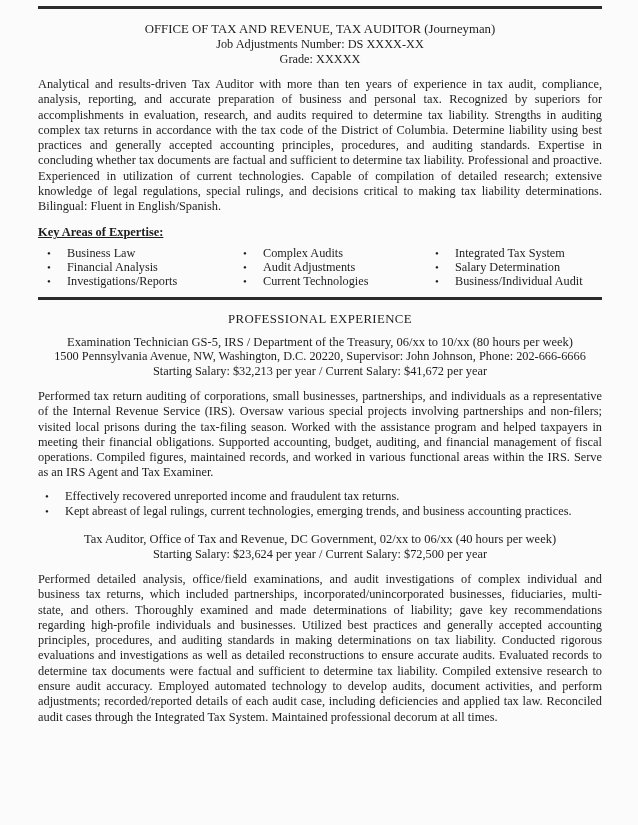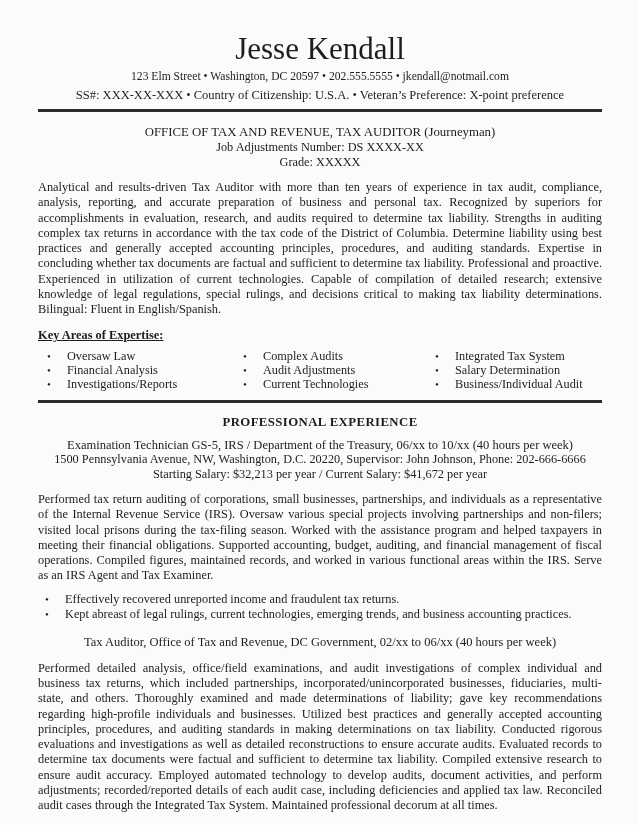--- a/index.html
+++ b/index.html
@@ -79,63 +79,58 @@
     font-size: 11px;
     text-align: center;
   }
   .section-rule { margin-top: 8px; }
   .exp-heading {
     margin: 11px 0 0 0;
     font-size: 12.8px;
     line-height: 16px;
     letter-spacing: 0.4px;
     text-align: center;
-    font-weight: 700;
+    font-weight: 400;
   }
   .job { margin-top: 8px; }
   .job-title { margin: 0; font-size: 12.5px; line-height: 14.5px; }
   .job-line  { margin: 0; font-size: 12.3px; line-height: 14.3px; }
   .job-desc  { }
   .job-bullets { margin-top: 8px; padding-left: 5px; }
   .job-bullet {
     display: flex;
     align-items: baseline;
     font-size: 12.3px;
     line-height: 15.2px;
   }
   .job2 { margin-top: 13px; }
 </style>
 </head>
 <body>
 
 <div class="page">
 
-  <header>
-    <h1 class="name">Jesse Kendall</h1>
-    <p class="contact">123 Elm Street • Washington, DC 20597 • 202.555.5555 • jkendall@notmail.com</p>
-    <p class="civil">SS#: XXX-XX-XXX • Country of Citizenship: U.S.A. • Veteran’s Preference: X-point preference</p>
-  </header>
 
   <hr class="rule">
 
   <section class="pos-block center">
     <p class="pos-title bold">OFFICE OF TAX AND REVENUE, TAX AUDITOR (Journeyman)</p>
     <p class="pos-line">Job Adjustments Number: DS XXXX-XX</p>
     <p class="pos-line">Grade: XXXXX</p>
   </section>
 
   <p class="para">Analytical and results-driven Tax Auditor with more than ten years of experience in tax audit, compliance, analysis, reporting, and accurate preparation of business and personal tax. Recognized by superiors for accomplishments in evaluation, research, and audits required to determine tax liability. Strengths in auditing complex tax returns in accordance with the tax code of the District of Columbia. Determine liability using best practices and generally accepted accounting principles, procedures, and auditing standards. Expertise in concluding whether tax documents are factual and sufficient to determine tax liability. Professional and proactive. Experienced in utilization of current technologies. Capable of compilation of detailed research; extensive knowledge of legal regulations, special rulings, and decisions critical to making tax liability determinations. Bilingual: Fluent in English/Spanish.</p>
 
   <section>
     <p class="exp-head">Key Areas of Expertise:</p>
     <div class="exp-grid">
       <div class="exp-col">
         <div class="exp-item">
             <span class="blt">•</span>
-            <span>Oversaw Law</span>
+            <span>Business Law</span>
           </div>
         <div class="exp-item">
             <span class="blt">•</span>
             <span>Financial Analysis</span>
           </div>
         <div class="exp-item">
             <span class="blt">•</span>
             <span>Investigations/Reports</span>
           </div>
       </div>
@@ -169,35 +164,36 @@
       </div>
     </div>
   </section>
 
   <hr class="rule section-rule">
 
   <section>
     <h2 class="exp-heading">PROFESSIONAL EXPERIENCE</h2>
 
     <div class="job center">
-      <p class="job-title bold">Examination Technician GS-5, IRS / Department of the Treasury, 06/xx to 10/xx (40 hours per week)</p>
+      <p class="job-title bold">Examination Technician GS-5, IRS / Department of the Treasury, 06/xx to 10/xx (80 hours per week)</p>
       <p class="job-line">1500 Pennsylvania Avenue, NW, Washington, D.C. 20220, Supervisor: John Johnson, Phone: 202-666-6666</p>
       <p class="job-line">Starting Salary: $32,213 per year / Current Salary: $41,672 per year</p>
     </div>
     <p class="para job-desc">Performed tax return auditing of corporations, small businesses, partnerships, and individuals as a representative of the Internal Revenue Service (IRS). Oversaw various special projects involving partnerships and non-filers; visited local prisons during the tax-filing season. Worked with the assistance program and helped taxpayers in meeting their financial obligations. Supported accounting, budget, auditing, and financial management of fiscal operations. Compiled figures, maintained records, and worked in various functional areas within the IRS. Serve as an IRS Agent and Tax Examiner.</p>
     <div class="job-bullets">
       <div class="job-bullet">
           <span class="blt">•</span>
           <span>Effectively recovered unreported income and fraudulent tax returns.</span>
         </div>
       <div class="job-bullet">
           <span class="blt">•</span>
           <span>Kept abreast of legal rulings, current technologies, emerging trends, and business accounting practices.</span>
         </div>
     </div>
 
     <div class="job job2 center">
       <p class="job-title bold">Tax Auditor, Office of Tax and Revenue, DC Government, 02/xx to 06/xx (40 hours per week)</p>
+      <p class="job-line">Starting Salary: $23,624 per year / Current Salary: $72,500 per year</p>
     </div>
     <p class="para job-desc">Performed detailed analysis, office/field examinations, and audit investigations of complex individual and business tax returns, which included partnerships, incorporated/unincorporated businesses, fiduciaries, multi-state, and others. Thoroughly examined and made determinations of liability; gave key recommendations regarding high-profile individuals and businesses. Utilized best practices and generally accepted accounting principles, procedures, and auditing standards in making determinations on tax liability. Conducted rigorous evaluations and investigations as well as detailed reconstructions to ensure accurate audits. Evaluated records to determine tax documents were factual and sufficient to determine tax liability. Compiled extensive research to ensure audit accuracy. Employed automated technology to develop audits, document activities, and perform adjustments; recorded/reported details of each audit case, including deficiencies and applied tax law. Reconciled audit cases through the Integrated Tax System. Maintained professional decorum at all times.</p>
   </section>
 
 </div>
 
 </body></html>

